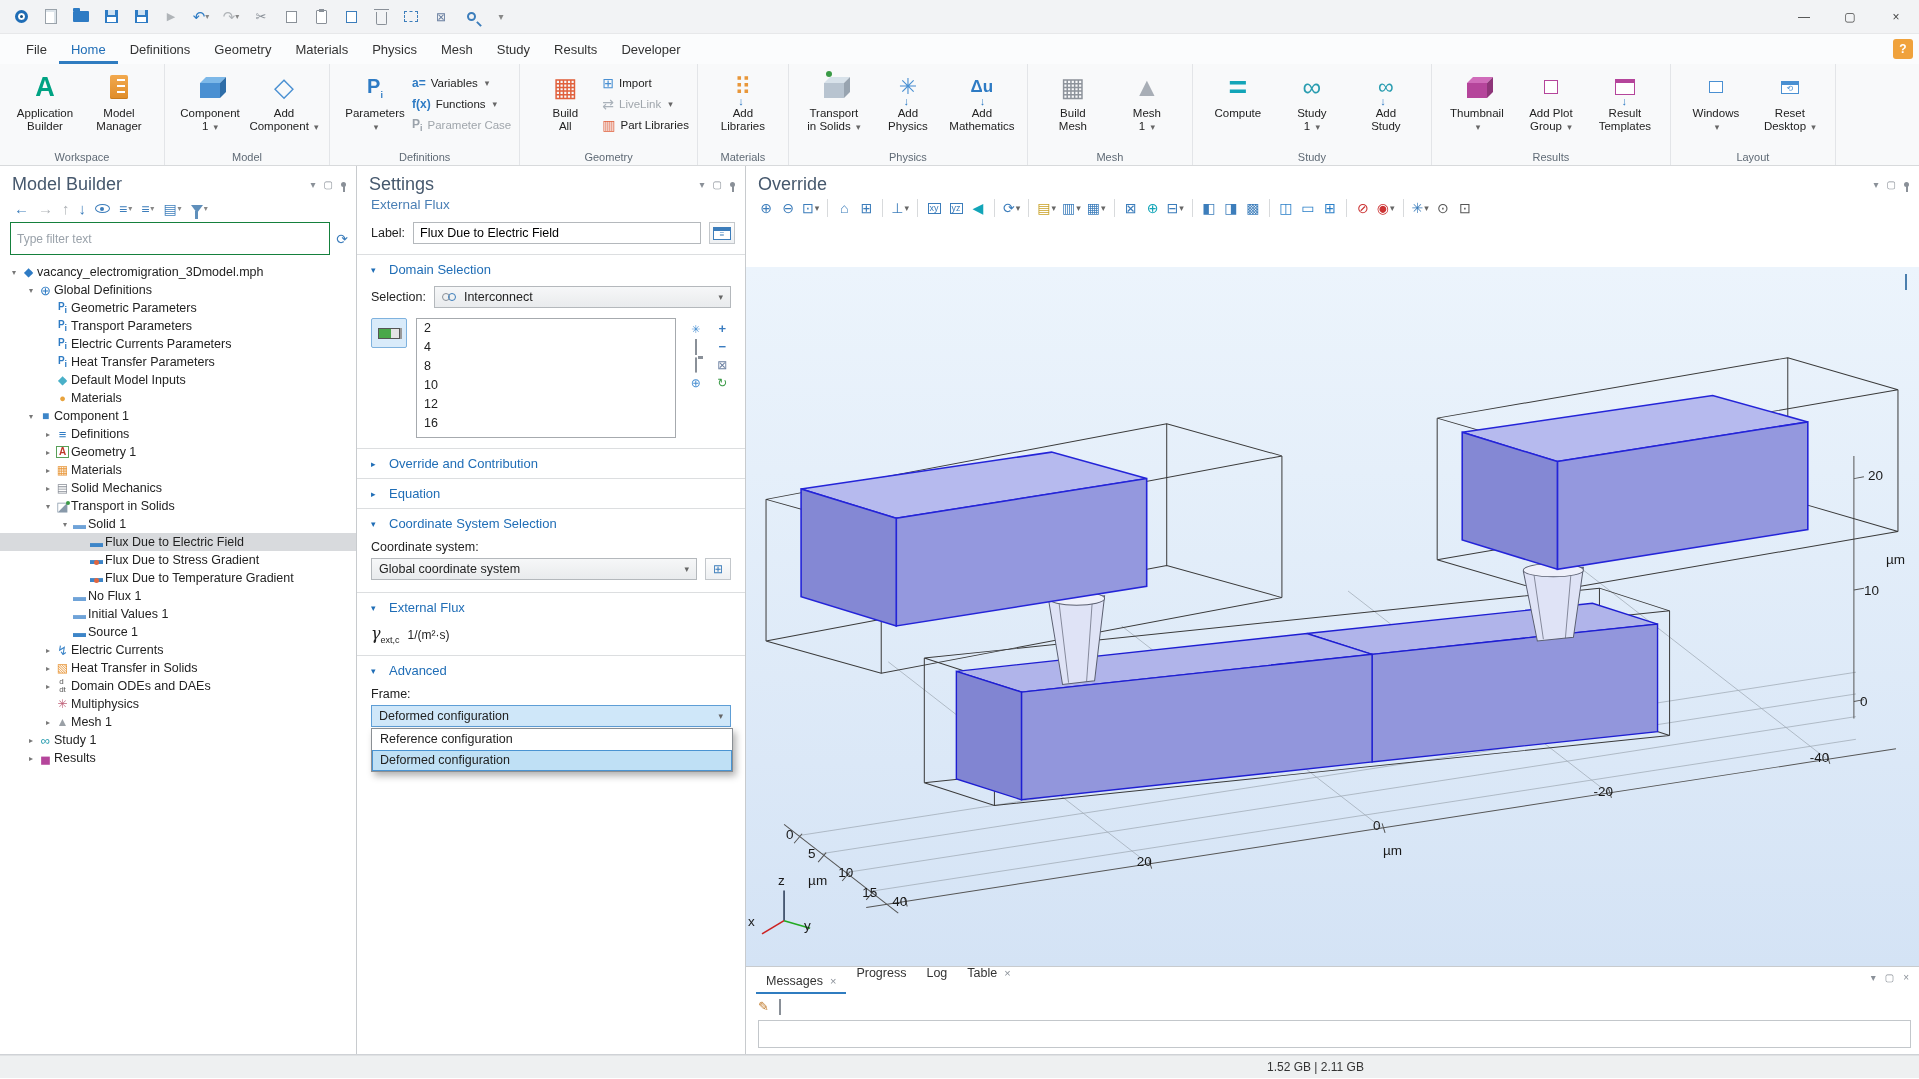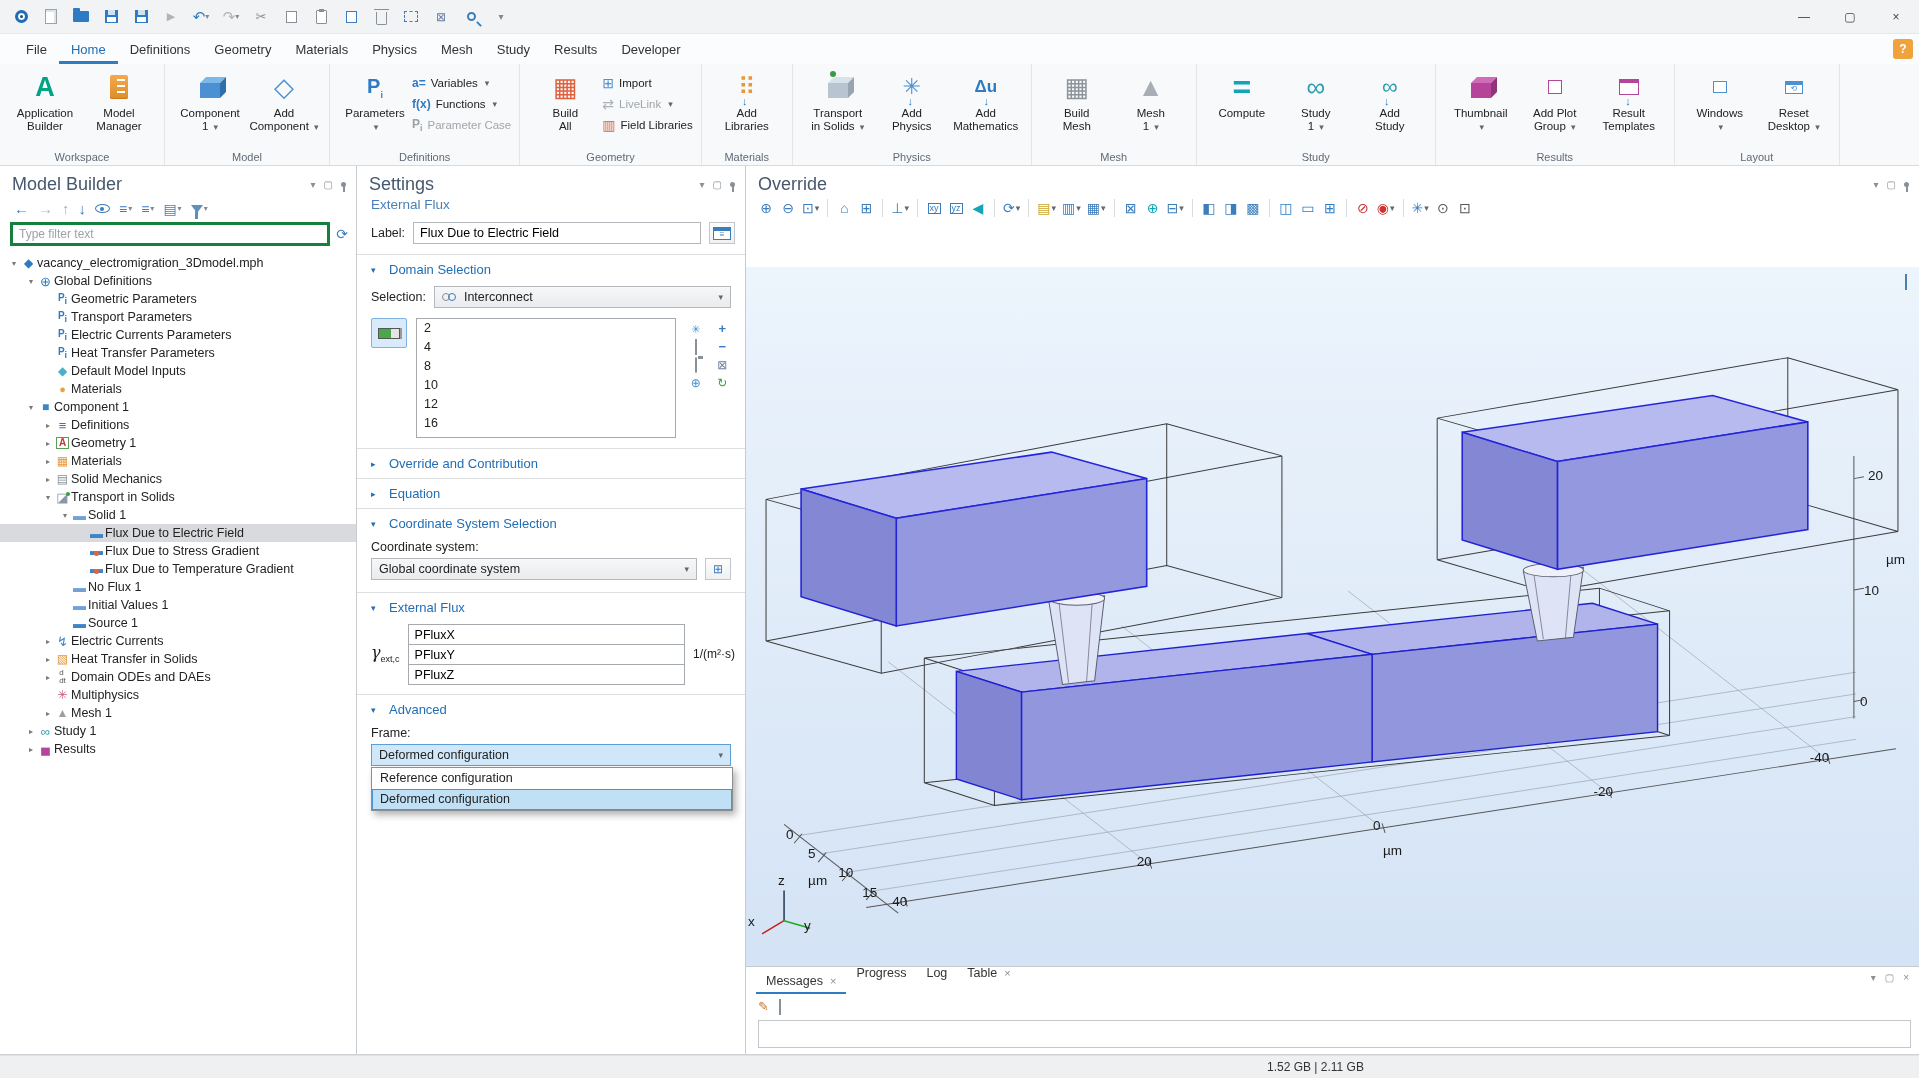--- a/index.html
+++ b/index.html
@@ -62,21 +62,21 @@
   .gdot { position:absolute; top:2px; right:12px; width:6px; height:6px; background:#3a9a46; border-radius:50%; }
   
   .main { display:flex; height:889px; border-bottom:1px solid #cfd2d6; }
   .panel-head { display:flex; align-items:center; padding:8px 10px 2px 12px; }
   .panel-title { font-size:18px; color:#46586d; }
   .corner { margin-left:auto; display:flex; gap:8px; align-items:center; color:#8a9098; font-size:10px; }
   .mb-panel { width:357px; border-right:1px solid #c8cbce; background:#fff; display:flex; flex-direction:column; }
   .mb-tools { display:flex; align-items:center; gap:9px; padding:4px 10px 6px 14px; font-size:13px; }
   .mbt { display:flex; align-items:center; gap:1px; }
   .filter-row { display:flex; align-items:center; padding:0 8px 6px 10px; gap:6px; }
-  .filter-row input { flex:1; height:24px; border:3px solid #15803d; padding:0 6px; font-size:12px; font-family:inherit; color:#4d7c0f; }
+  .filter-row input { flex:1; height:33px; border:1px solid #15803d; padding:0 6px; font-size:12px; font-family:inherit; color:#4d7c0f; }
   .filter-row input::placeholder { color:#9aa2aa; }
   .tree { flex:1; overflow:hidden; padding-top:2px; }
   .trow { display:flex; align-items:center; height:18px; font-size:12.5px; white-space:nowrap; position:relative; }
   .trow.sel { background:#d8dadd; }
   .tchev { width:12px; font-size:8px; color:#777; text-align:center; flex:none; }
   .ticon { width:17px; flex:none; display:flex; align-items:center; justify-content:center; position:relative; }
   .ticon .od::after { content:""; position:absolute; width:5px; height:5px; border-radius:50%; background:#e06640; left:6px; top:7px; }
   
   .set-panel { width:389px; border-right:1px solid #c8cbce; background:#fff; display:flex; flex-direction:column; position:relative; }
   .set-sub { font-size:13.5px; color:#4a7fb5; padding:0 0 8px 14px; }
@@ -283,21 +283,21 @@
           <span><span class="g" style="color:#4a90d2;font-size:14px;">⊞</span></span>
           <span>Import</span>
         </div>
         <div class="rsmall disabled">
           <span><span class="g" style="color:#aab2ba;font-size:14px;">⇄</span></span>
           <span>LiveLink</span>
           <span class="caret">▾</span>
         </div>
         <div class="rsmall">
           <span><span class="g" style="color:#e0603c;font-size:14px;">▥</span></span>
-          <span>Field Libraries</span>
+          <span>Part Libraries</span>
         </div>
       </div>
       <div class="gcap">Geometry</div>
     </div>
     <div class="rgroup">
       <div class="rbtn">
         <span class="ricon">
           <span class="g" style="color:#e8973a;font-size:24px;">⠿</span>
           <span class="dn">↓</span>
         </span>
@@ -756,25 +756,20 @@
       </div>
     </div>
 
     <div class="sec">
       <div class="sec-h">
           <span class="ch">▾</span>
           <span>External Flux</span>
         </div>
       <div class="efx">
         <span class="gamma"><span>γ</span><sub>ext,c</sub></span>
-        <div class="efx-fields">
-          <input value="PFluxX" style="">
-          <input value="PFluxY" style="">
-          <input value="PFluxZ" style="">
-        </div>
         <span class="unit">1/(m²·s)</span>
       </div>
     </div>
 
     <div class="sec">
       <div class="sec-h">
           <span class="ch">▾</span>
           <span>Advanced</span>
         </div>
       <div class="frow" style="padding-bottom:4px">

